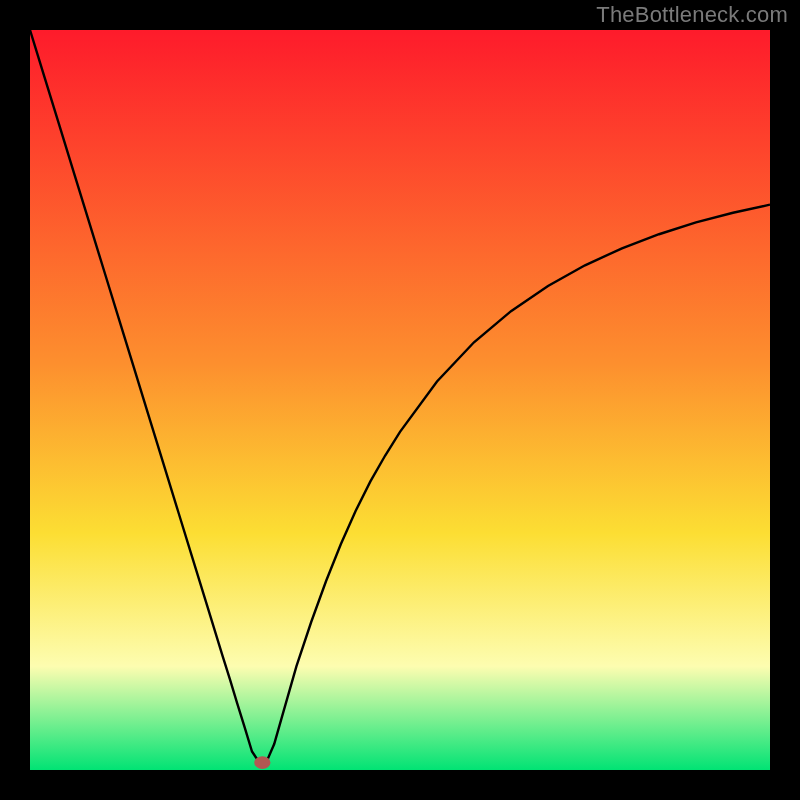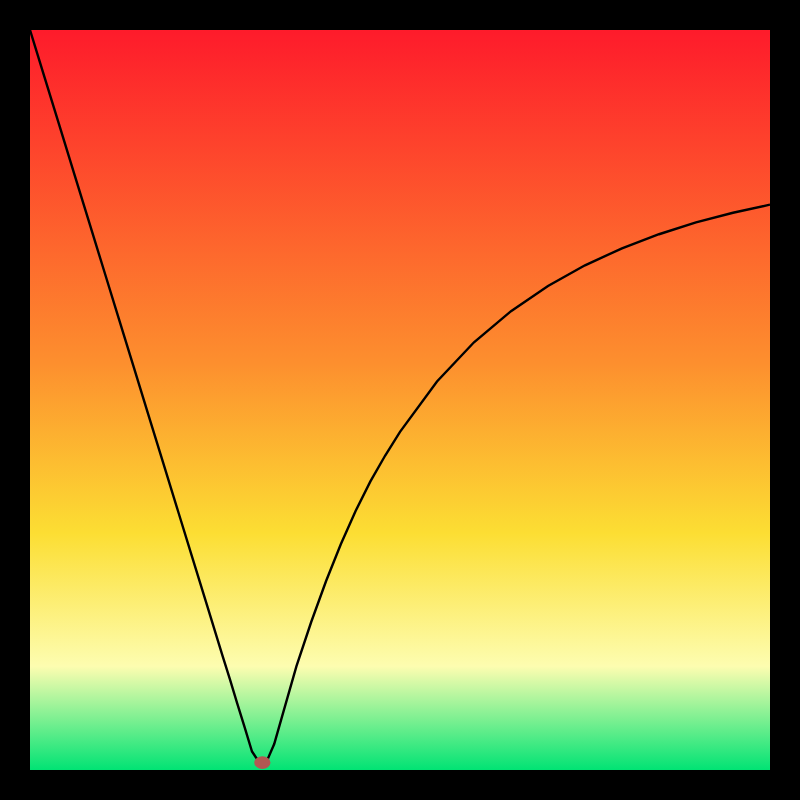--- a/index.html
+++ b/index.html
@@ -28,20 +28,21 @@
   }
   svg { display: block; }
   .gradient-rect { }
   .curve { fill: none; stroke: #000; stroke-width: 2.4; }
   .marker { fill: #b25852; stroke: none; }
 </style>
 </head>
 <body>
 
 <div class="frame">
+  <div class="attribution">TheBottleneck.com</div>
   <div class="plot-wrap">
     <svg id="chart-svg" viewBox="0 0 100 100" preserveAspectRatio="none" width="740" height="740">
       <defs>
         <linearGradient id="bg-grad" x1="0" y1="0" x2="0" y2="1">
             <stop offset="0%" stop-color="#fe1b2b"></stop>
             <stop offset="45%" stop-color="#fd8f2e"></stop>
             <stop offset="68%" stop-color="#fcde33"></stop>
             <stop offset="86%" stop-color="#fdfdb0"></stop>
             <stop offset="100%" stop-color="#01e374"></stop>
           </linearGradient>

